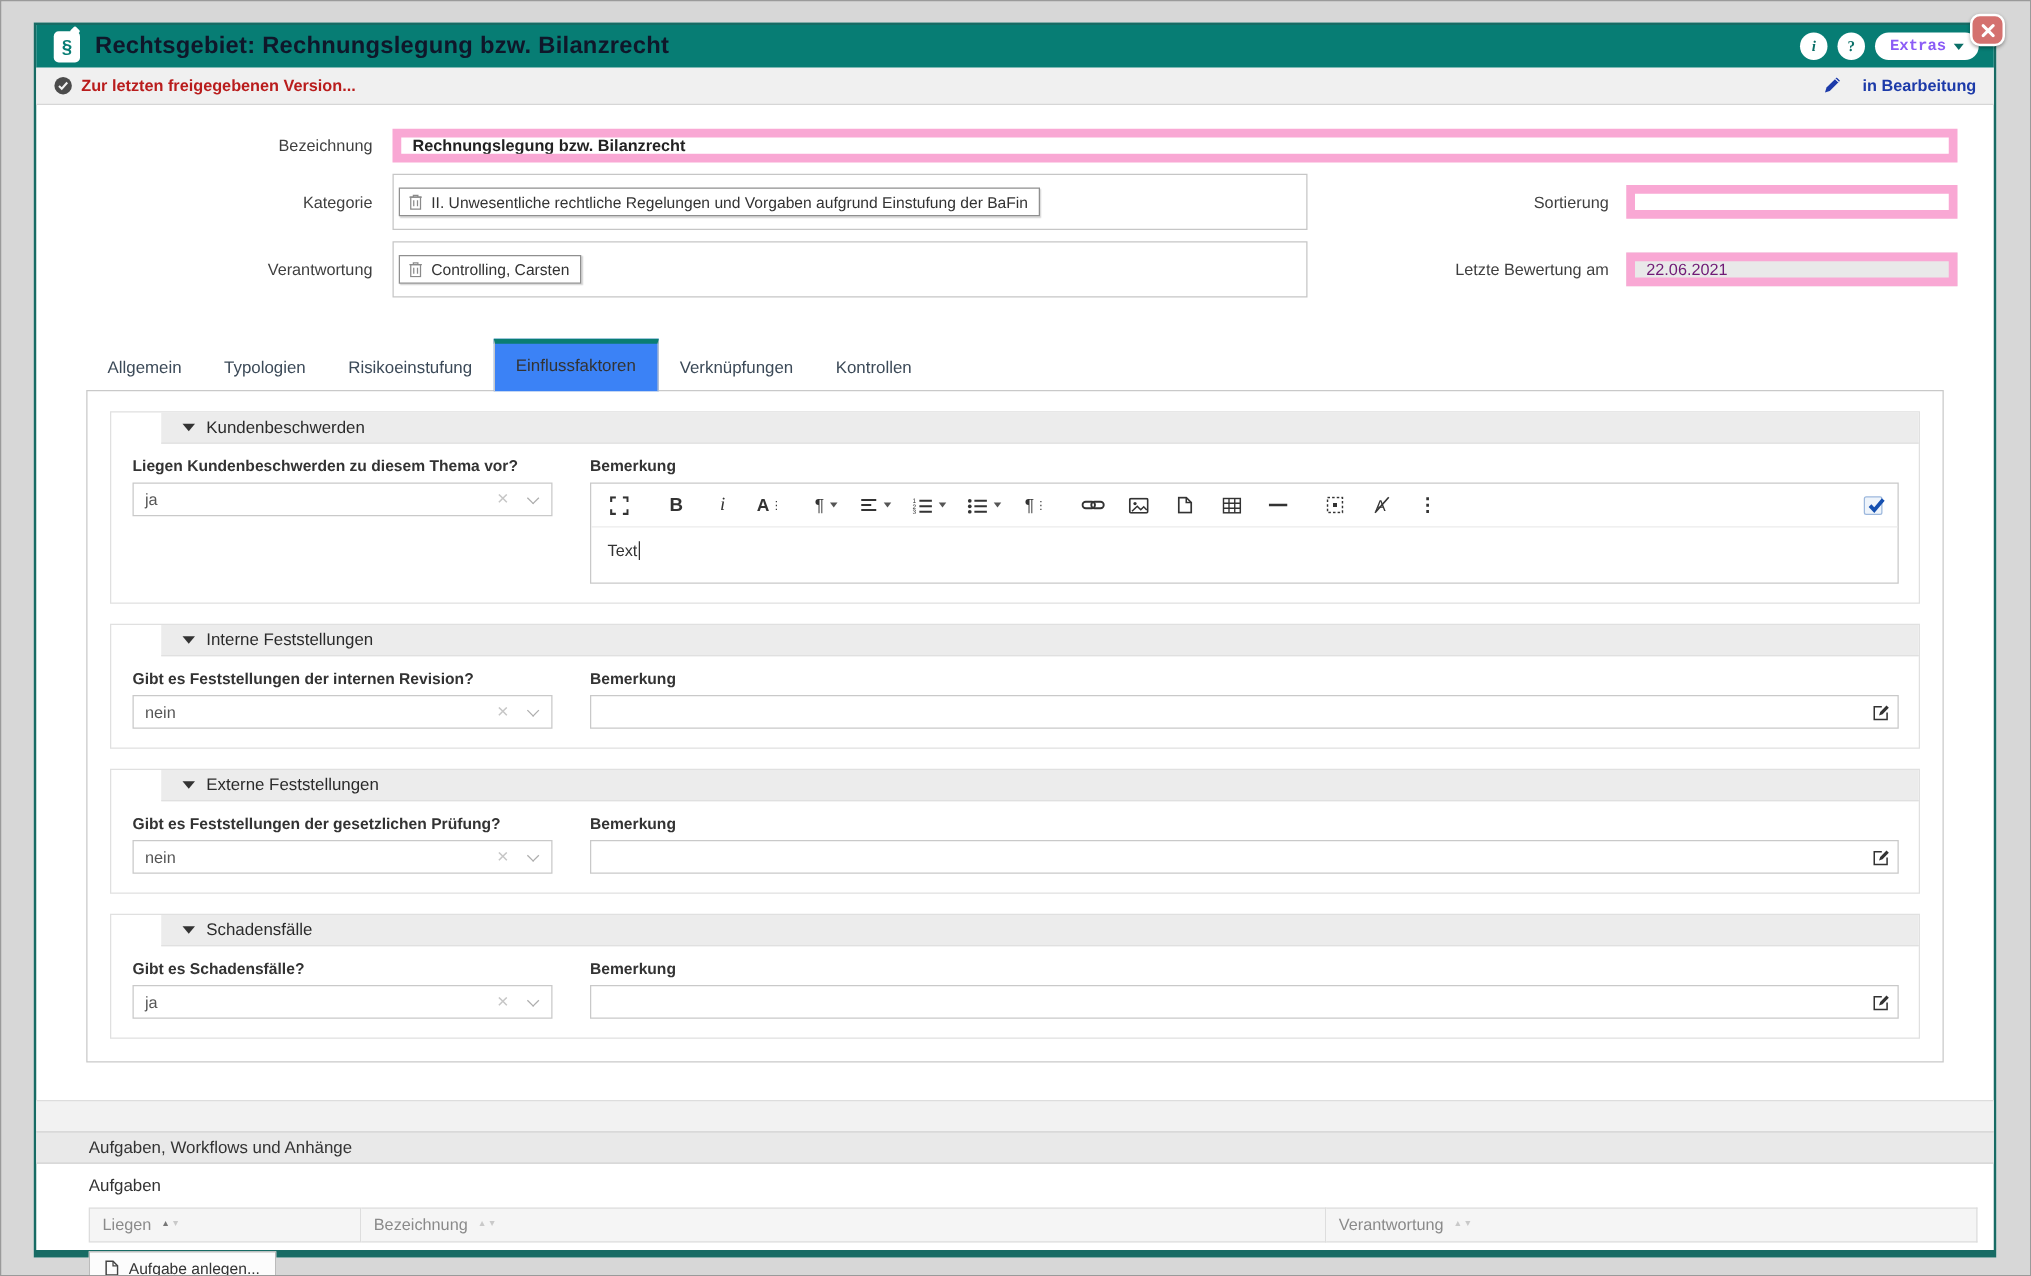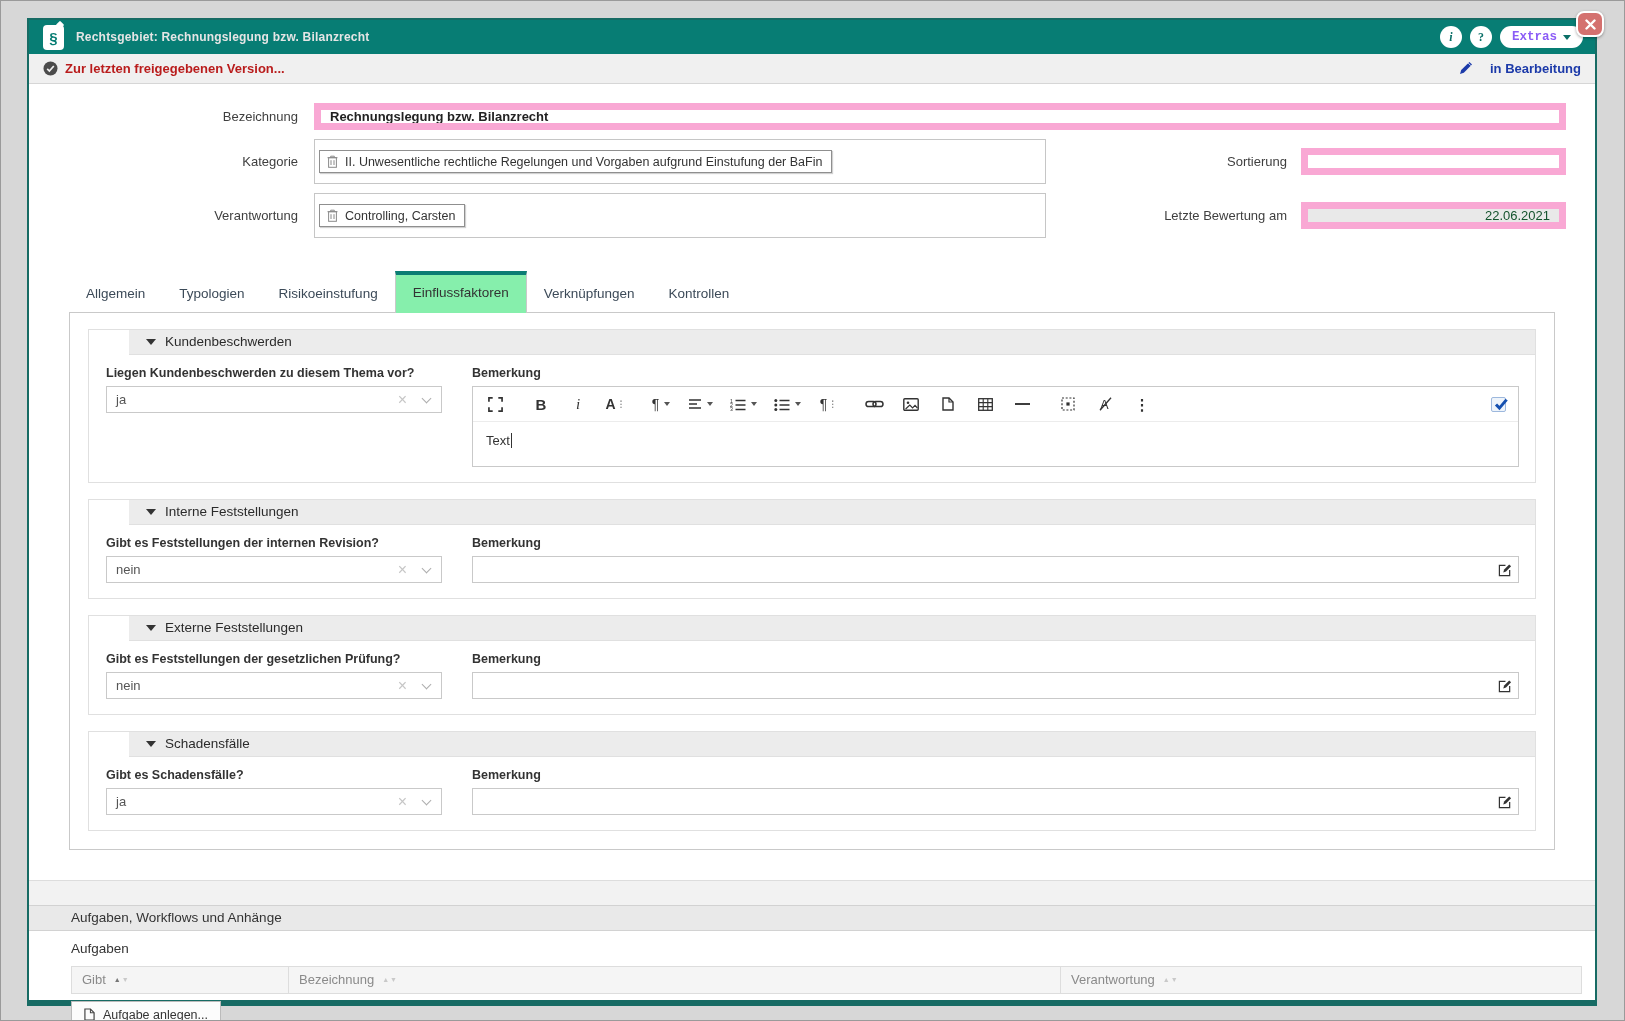--- a/index.html
+++ b/index.html
@@ -23,21 +23,21 @@
   .titlebar {
     height:34px; background:#077d74; display:flex; align-items:center;
     padding:0 12px 0 14px; position:relative; flex:0 0 auto;
   }
   .doc-icon {
     width:21px; height:25px; background:#fff; border-radius:4px;
     display:flex; align-items:center; justify-content:center; position:relative; margin-right:12px;
   }
   .doc-icon .fold { position:absolute; top:-3px; right:1px; width:6px; height:6px; background:#fff; transform:rotate(45deg); border-radius:1px; }
   .doc-icon .glyph { color:#077d74; font-weight:bold; font-size:15px; position:relative; z-index:1; }
-  .win-title { color:#e5e5e5; font-weight:bold; font-size:12px; letter-spacing:.2px; }
+  .win-title { color:#0f172a; font-weight:bold; font-size:19px; letter-spacing:.2px; }
   .tb-actions { margin-left:auto; display:flex; align-items:center; gap:8px; }
   .circle-btn {
     width:22px; height:22px; border-radius:50%; background:#fff; border:none; cursor:pointer;
     color:#0a6f67; font-weight:bold; font-size:12px; display:flex; align-items:center; justify-content:center;
     font-family:"Liberation Serif", serif;
   }
   .extras-btn {
     height:22px; border-radius:11px; background:#fff; border:none; cursor:pointer;
     color:#8b5cf6; font-weight:bold; font-size:12.5px; padding:0 12px; display:flex; align-items:center; gap:6px;
     font-family:Liberation Mono, monospace;
@@ -71,27 +71,27 @@
     width:732px; height:45px; border:1px solid #c6c6c6; background:#fff;
     display:flex; align-items:center; padding:0 4px; flex:0 0 auto;
   }
   .chip {
     display:inline-flex; align-items:center; gap:7px; height:23px; padding:0 9px 0 7px;
     border:1px solid #8f8f8f; background:#fff; box-shadow:1px 1px 1px rgba(0,0,0,.18);
     font-size:12.5px; color:#333; cursor:default; white-space:nowrap;
   }
   .right-label { flex:1 1 auto; text-align:right; padding-right:14px; color:#3f3f3f; font-size:13px; }
   .small-input { width:265px; flex:0 0 auto; }
-  .disabled-input { background:#e9e9e9; color:#14532d; text-align:right; }
+  .disabled-input { background:#e9e9e9; color:#701a75; text-align:left; }
 
   
   .tabs { display:flex; margin:12px 40px -1px; position:relative; z-index:2; flex:0 0 auto; }
   .tab { padding:14px 17px 11px; font-size:13.5px; color:#3c4a58; cursor:pointer; background:transparent; border:none; font-family:"Liberation Sans", sans-serif; }
   .tab.active {
-    background:#86efac; border:1px solid #c9c9c9; border-bottom:none;
+    background:#3b82f6; border:1px solid #c9c9c9; border-bottom:none;
     border-top:4px solid #0a7d73; padding-top:10px; padding-bottom:13px; color:#333;
   }
 
   
   .panel { margin:0 40px; border:1px solid #c9c9c9; background:#fff; padding:16px 18px; position:relative; z-index:1; flex:0 0 auto; }
   .sec { border:1px solid #e0e0e0; margin-bottom:16px; }
   .sec:last-child { margin-bottom:2px; }
   .sec-head {
     background:#ececec; border-bottom:1px solid #e0e0e0; padding:4px 10px 5px 17px;
     font-size:13.5px; color:#2b2b2b; display:flex; align-items:center; gap:9px; cursor:pointer;margin-left:40px;
@@ -449,21 +449,21 @@
     </div>
 
   </div>
 
   <div class="band"></div>
   <div class="tasks-titlebar">Aufgaben, Workflows und Anhänge</div>
   <div class="tasks-area">
     <div class="tasks-sub">Aufgaben</div>
     <div class="ttable">
       <div class="th w-datum">
-        <span>Gibt</span>
+        <span>Liegen</span>
         <span class="sort"><span class="on">▲</span><span class="off">▼</span></span>
       </div>
       <div class="th w-bez">
         <span>Bezeichnung</span>
         <span class="sort"><span class="off">▲</span><span class="off">▼</span></span>
       </div>
       <div class="th w-ver">
         <span>Verantwortung</span>
         <span class="sort"><span class="off">▲</span><span class="off">▼</span></span>
       </div>

